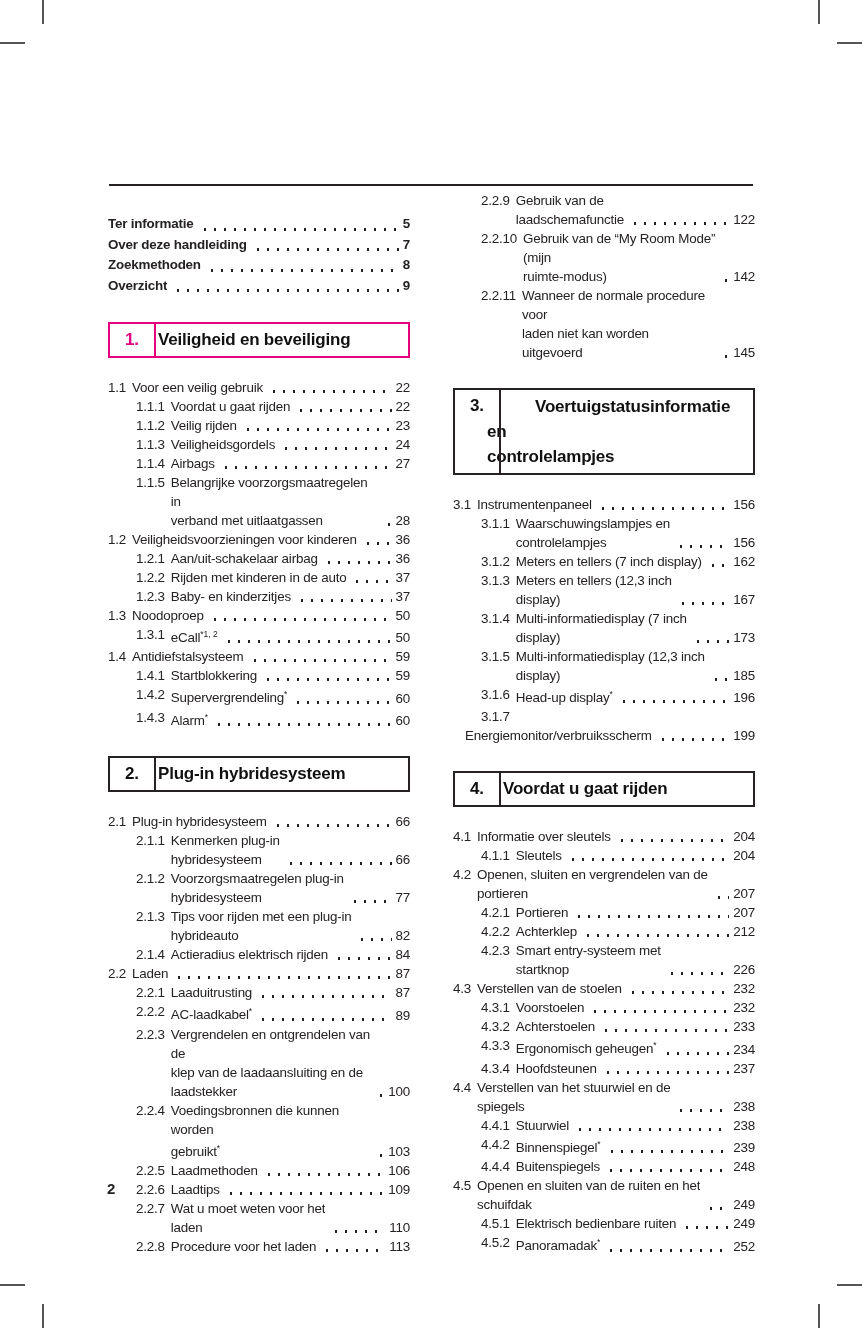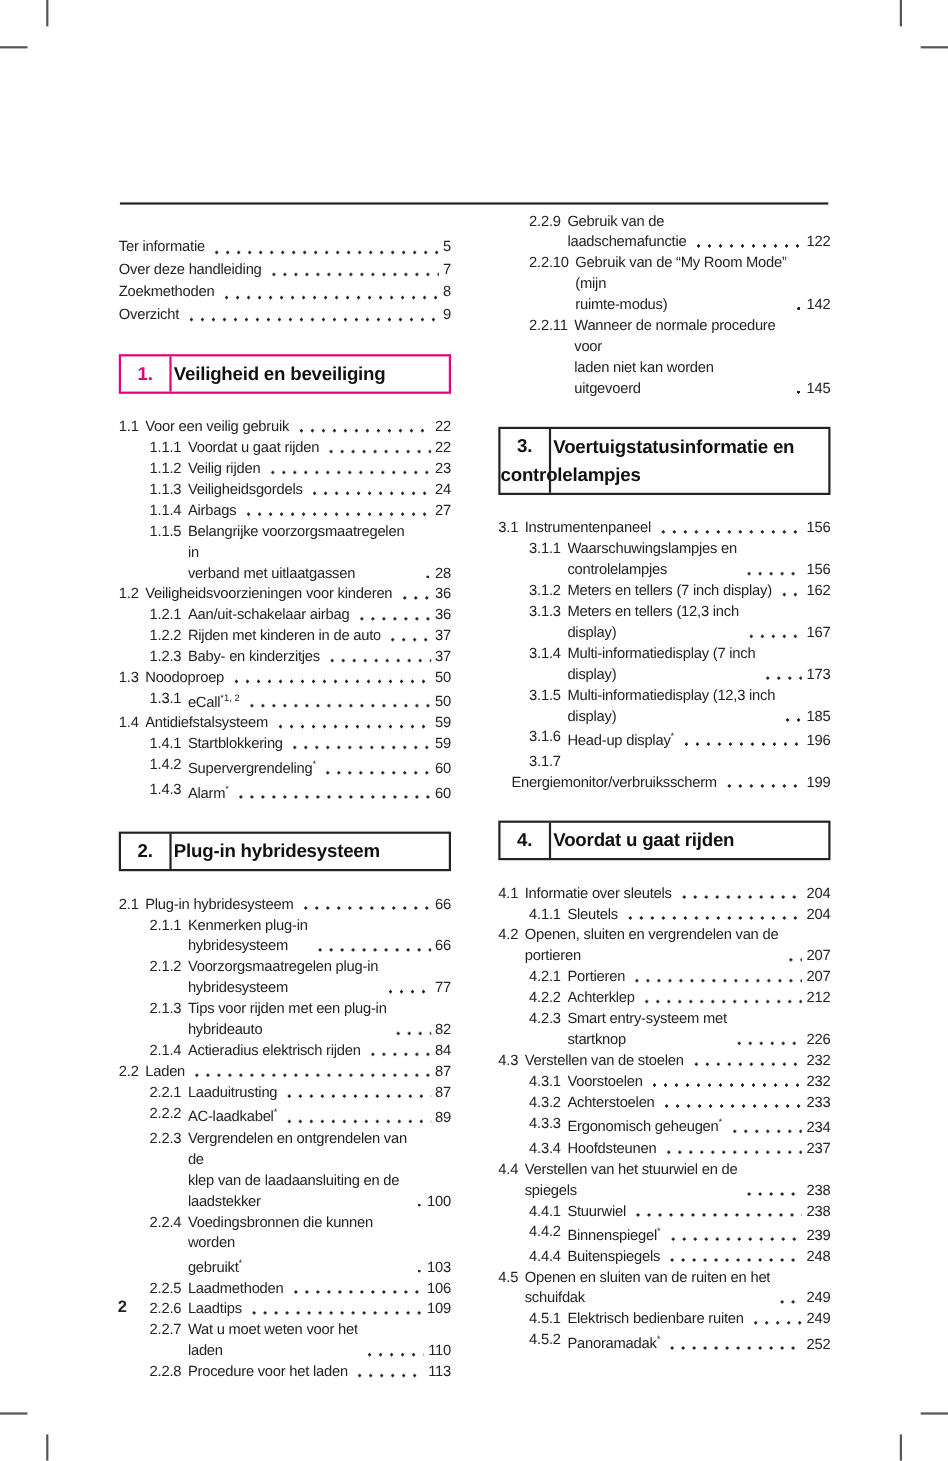--- a/index.html
+++ b/index.html
@@ -8,21 +8,21 @@
     font-family:"Liberation Sans", sans-serif;color:#262223;overflow:hidden;
   }
   .crop{position:absolute;background:#555555;}
   .rule-top{position:absolute;left:109px;top:184px;width:644px;height:2px;background:#262223;}
   .col{position:absolute;width:302px;}
   .col-left{left:108px;top:214px;}
   .col-right{left:453px;top:191px;}
 
   .toc-list{width:100%;}
   .toc-entry{display:flex;align-items:flex-end;font-size:13.4px;line-height:19px;letter-spacing:-0.2px;}
-  .front .toc-entry{line-height:20.5px;}
+  .front .toc-entry{line-height:20.5px;font-weight:bold;}
   .toc-entry .num{flex:none;align-self:flex-start;margin-right:6px;white-space:nowrap;}
   .toc-entry.lvl2{margin-left:28px;}
   .toc-entry .lbl{flex:0 1 auto;min-width:0;white-space:pre;overflow:hidden;}
   .toc-entry .lbl.wrap{white-space:pre-line;}
   .toc-entry .cont-lbl{margin-left:12px;}
   .leader{
     flex:1 0 8px;height:5px;margin:0 4px 3px 6px;align-self:flex-end;
     background-image:radial-gradient(circle at 5px 2.5px,#262223 1.25px,rgba(0,0,0,0) 1.45px);
     background-size:10px 5px;background-repeat:repeat-x;background-position:left bottom;
   }
@@ -30,21 +30,21 @@
   sup.sup{font-size:8.5px;letter-spacing:0;text-align:right;}
 
   .section-box{
     position:relative;border:2px solid #262223;margin:26px 0 20px 0;
     font-weight:bold;font-size:17px;line-height:26px;letter-spacing:-0.2px;color:#111111;
   }
   .section-box .box-num{position:absolute;left:0;top:3px;width:44px;text-align:center;}
   .section-box .box-divider{position:absolute;left:44px;top:0;bottom:0;width:2px;background:#262223;z-index:2;}
   .section-box .box-title{padding:3px 6px 3px 0;text-indent:48px;white-space:pre-line;}
   .section-box.two-line{line-height:25px;}
-  .section-box.two-line .box-title{padding-top:4px;padding-bottom:4px;}
+  .section-box.two-line .box-title{padding-top:4px;padding-bottom:4px;margin-left:32px;}
   .section-box.accent{border-color:#e5007d;}
   .section-box.accent .box-num{color:#e5007d;}
   .section-box.accent .box-divider{background:#e5007d;}
 
   .pagenum{position:absolute;left:107px;top:1180px;font-size:15px;font-weight:bold;}
 </style>
 </head>
 <body>
 
 <div class="crop" style="left:42px;top:0;width:2px;height:24px;"></div>

